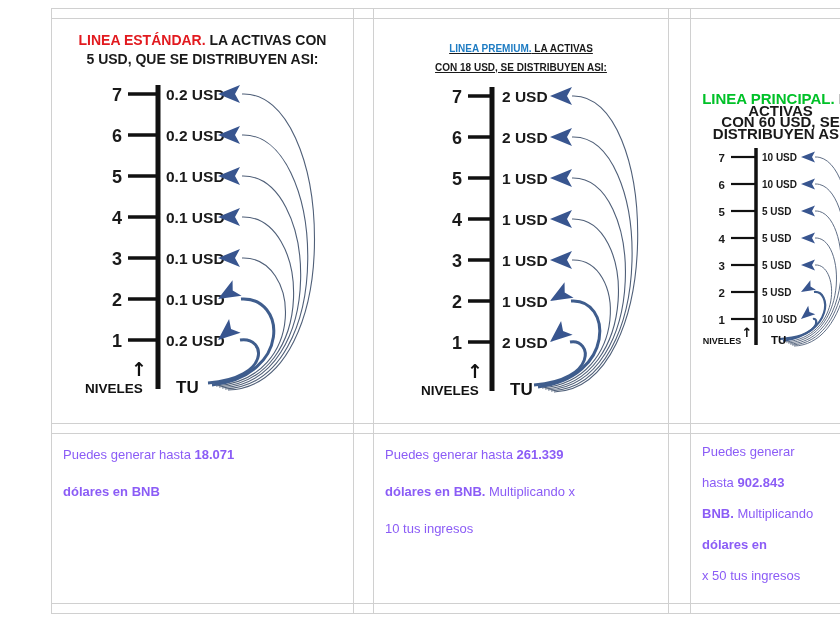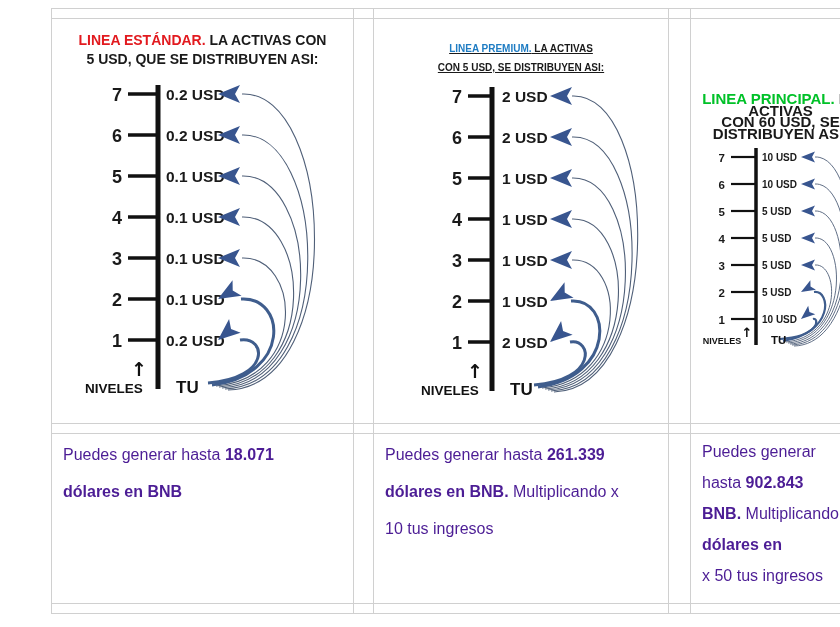--- a/index.html
+++ b/index.html
@@ -35,21 +35,21 @@
   
   .d3 .spine{stroke-width:3.5;}
   .d3 .tick{stroke-width:2.2;}
   .d3 .num{font-size:11.5px;}
   .d3 .amt{font-size:10px;}
   .d3 .cthin{stroke-width:0.9;}
   .d3 .cthick{stroke-width:2.2;}
   .d3 .niv{font-size:9px;}
   .d3 .tu{font-size:11.5px;}
   .d3 .uparrow{font-size:13px;}
-  .footer{font-size:16px;color:#4c1d95;padding:2px 6px 0 11px;}
+  .footer{font-size:13px;color:#8b5cf6;padding:2px 6px 0 11px;}
   .fl{line-height:37px;white-space:nowrap;}
   .p2f .fl{line-height:31px;}
   .b{font-weight:bold;}
 </style>
 </head>
 <body>
 
 <div id="screen">
 <div id="grid">
 
@@ -119,21 +119,21 @@
       <text class="niv" x="62" y="316" text-anchor="middle">NIVELES</text>
       <text class="tu" x="124" y="316">TU</text>
     </svg>
   </div>
 
   <div class="cell"></div>
 
   <div class="cell panel p1">
     <div class="title">
       <div><span class="hl">LINEA PREMIUM.</span><span> LA ACTIVAS</span></div>
-      <div>CON 5 USD, SE DISTRIBUYEN ASI:</div>
+      <div>CON 18 USD, SE DISTRIBUYEN ASI:</div>
     </div>
     <svg width="294" height="332" viewBox="0 0 294 332">
       <line class="spine" x1="118" y1="8" x2="118" y2="312"></line>
       <path class="cthin" d="M180,313 C292,309 285,13 198,17"></path>
       <path class="cthin" d="M177,312 C285,307 278,55 198,58"></path>
       <path class="cthin" d="M174,311 C276,305 270,97 198,99"></path>
       <path class="cthin" d="M171,310 C266,303 262,138 198,140"></path>
       <path class="cthin" d="M168,309 C255,301 252,179 198,181"></path>
       <path class="cthick" d="M164,308 C242,298 238,219 197,222"></path>
       <path class="cthick" d="M160,306 C224,301 218,259 196,263"></path>

